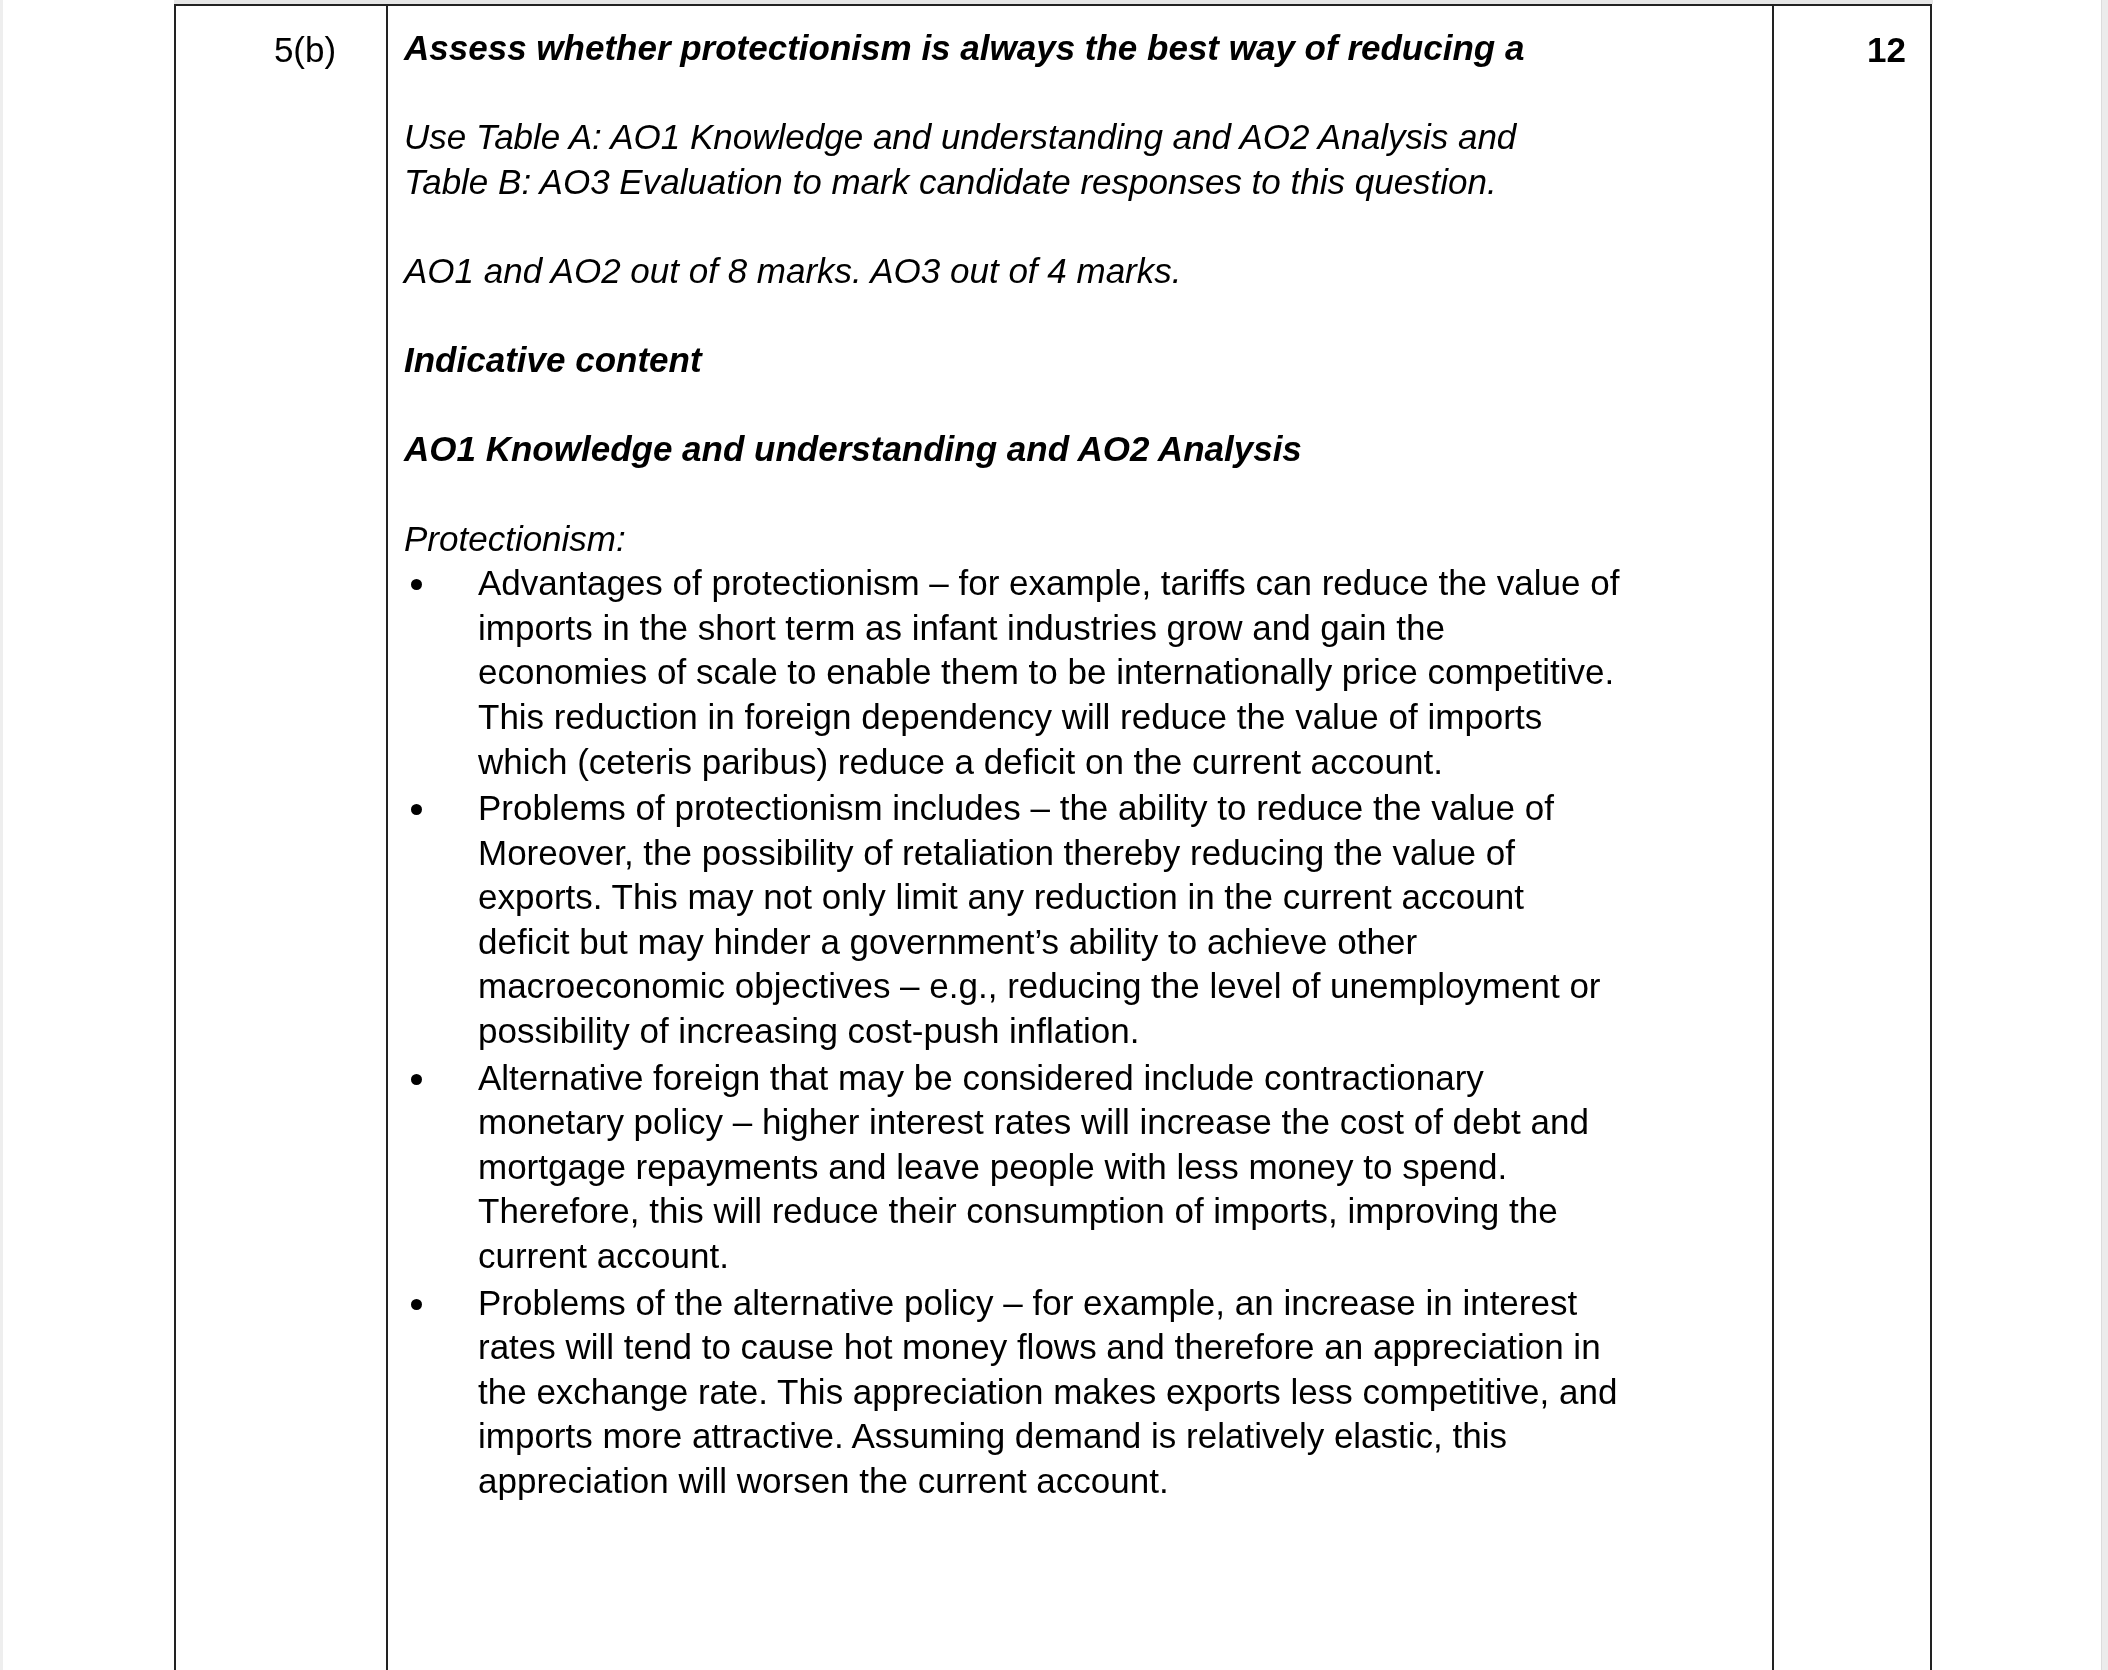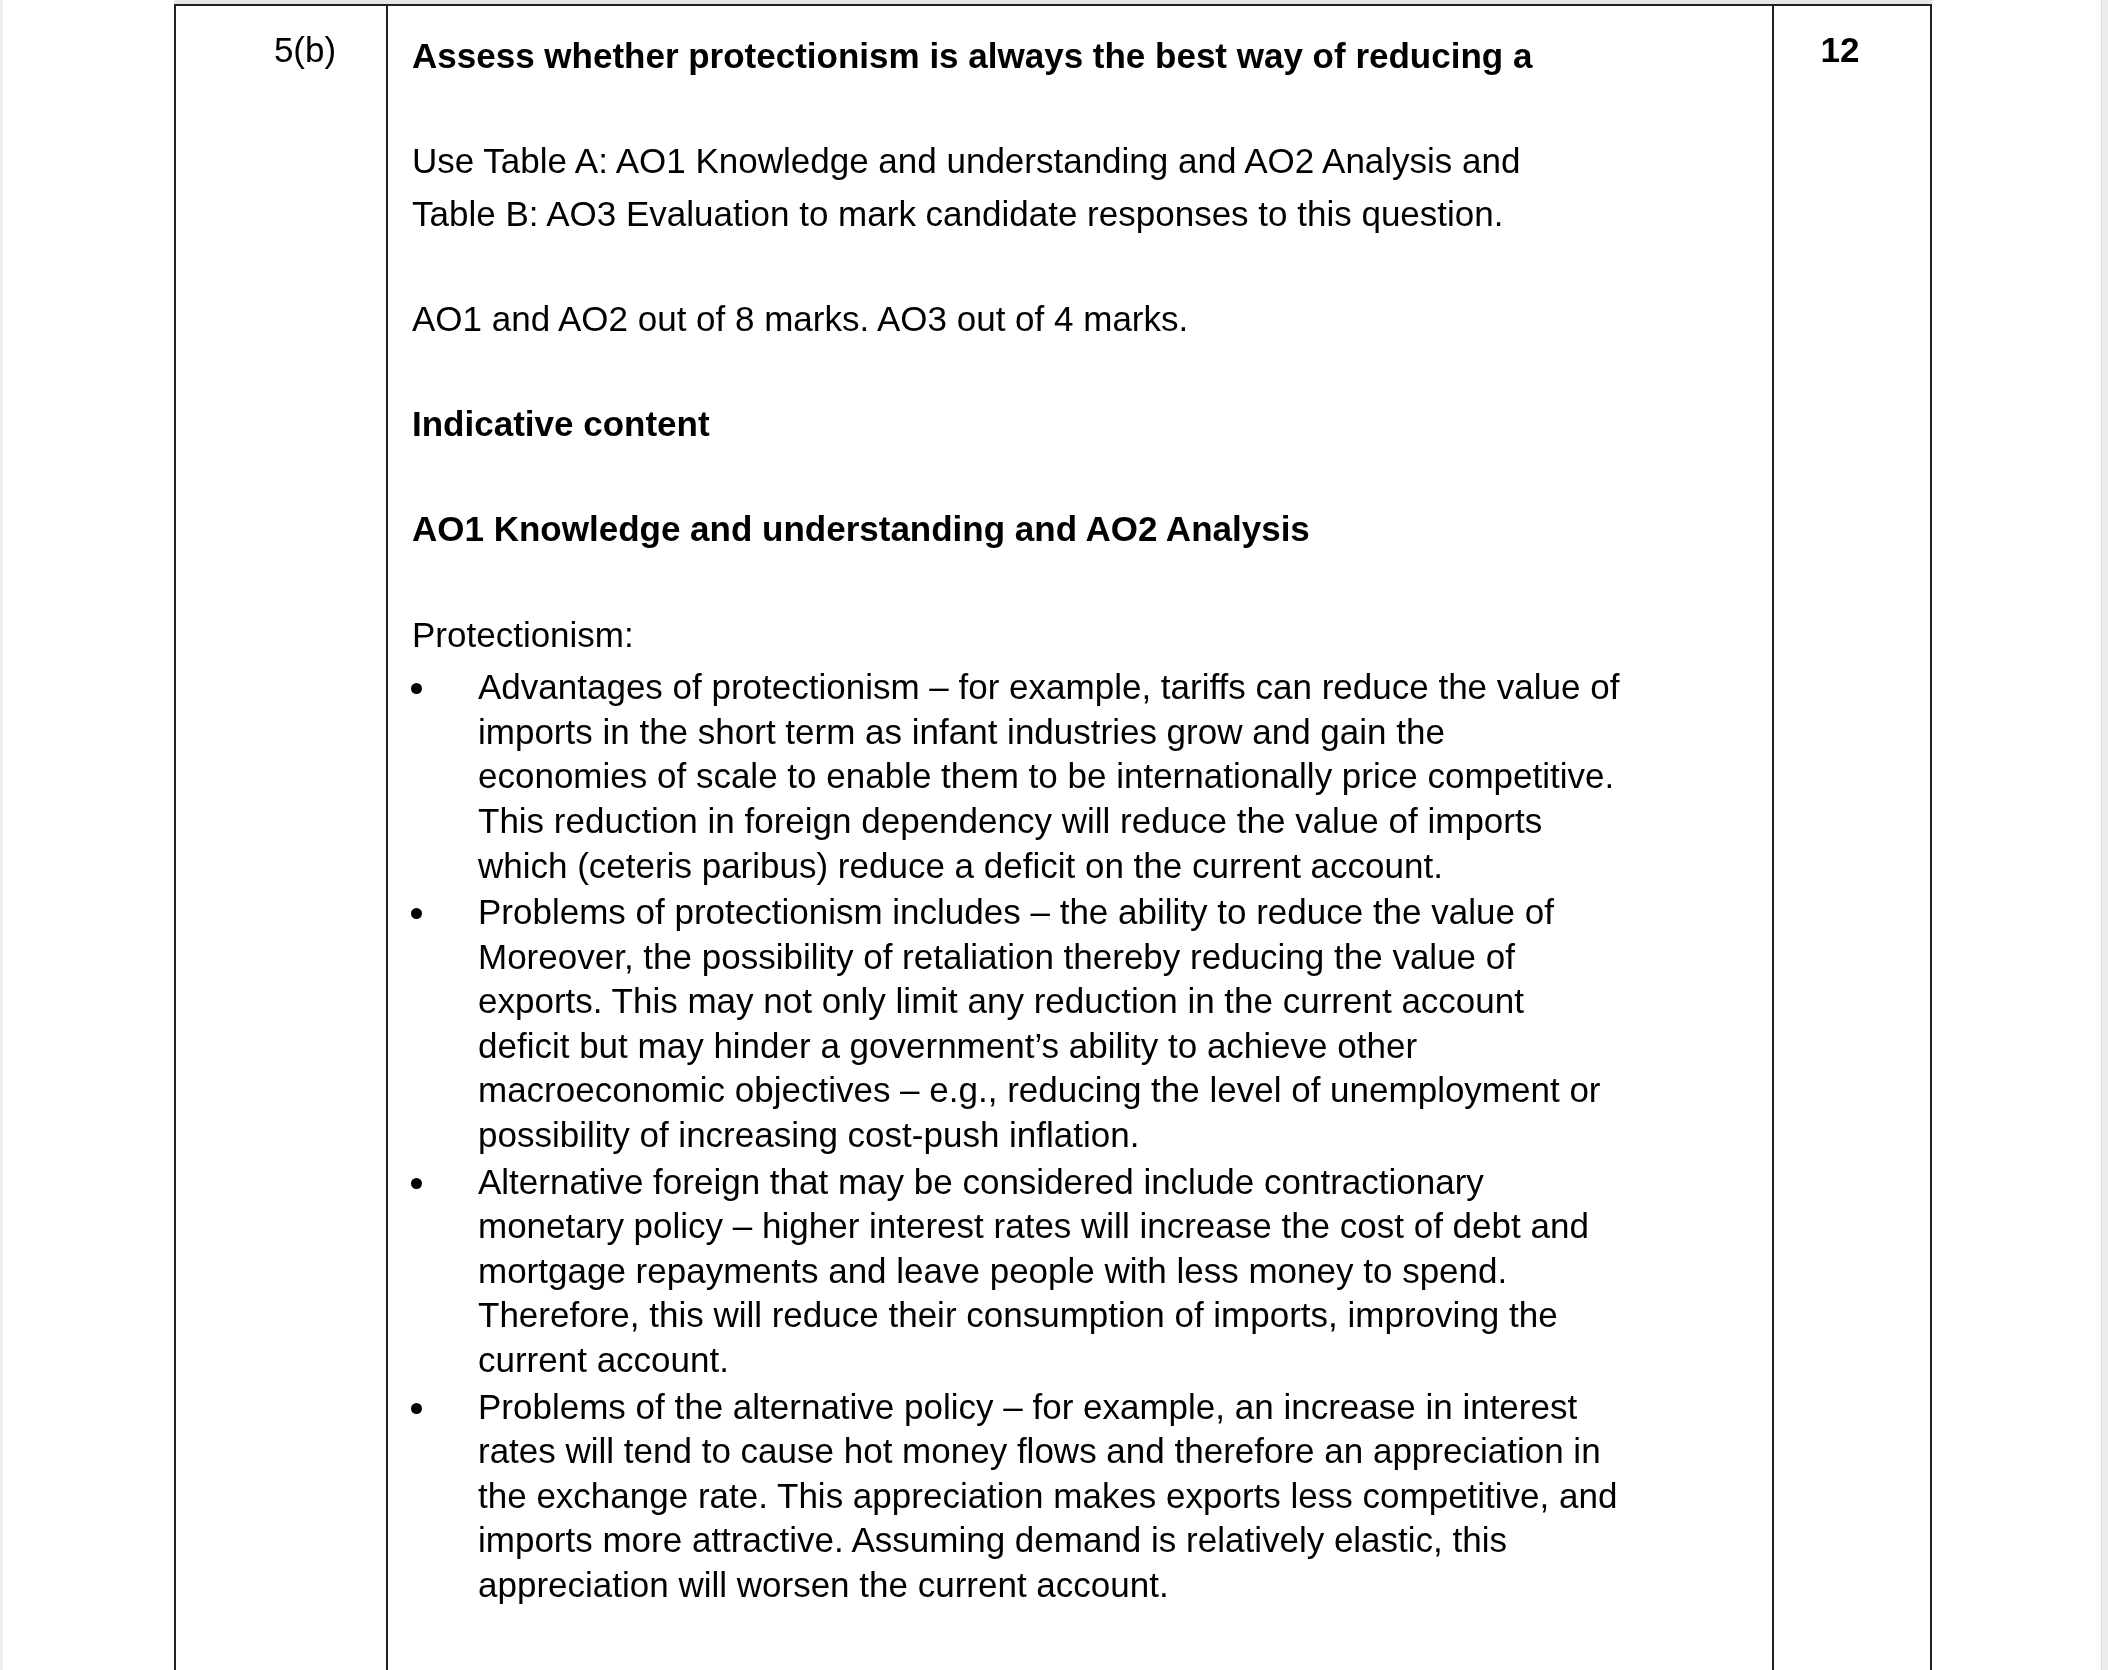--- a/index.html
+++ b/index.html
@@ -16,27 +16,27 @@
     border-top: 2px solid #222; border-left: 2px solid #222; border-right: 2px solid #222;
     box-sizing: border-box;
   }
   .vline { position: absolute; top: 4px; width: 2px; height: 1680px; background: #222; }
   .cell-num {
     position: absolute; left: 176px; width: 210px; top: 28px;
     text-align: center; font-size: 35px; line-height: 44.6px; padding-left: 24px;
   }
   .cell-marks {
     position: absolute; left: 1774px; width: 132px; top: 28px;
-    text-align: center; font-size: 35px; font-weight: bold; line-height: 44.6px;
+    text-align: right; font-size: 35px; font-weight: bold; line-height: 44.6px;
   }
   .content {
     position: absolute; left: 404px; top: 26px; width: 1360px;
     font-size: 35px; line-height: 44.6px;
   }
-  .content p { margin: 8px; }
+  .content p { margin: 0; font-style: italic; }
   .bold { font-weight: bold; }
   .gap { height: 44.6px; }
   ul.bullets { list-style: none; margin: 0; padding: 0; }
   ul.bullets li { position: relative; padding-left: 74px; margin: 0 0 2px 0; }
   .bullet-dot {
     position: absolute; left: 7px; top: 18px; width: 11px; height: 11px;
     border-radius: 50%; background: #000;
   }
 </style>
 </head>

